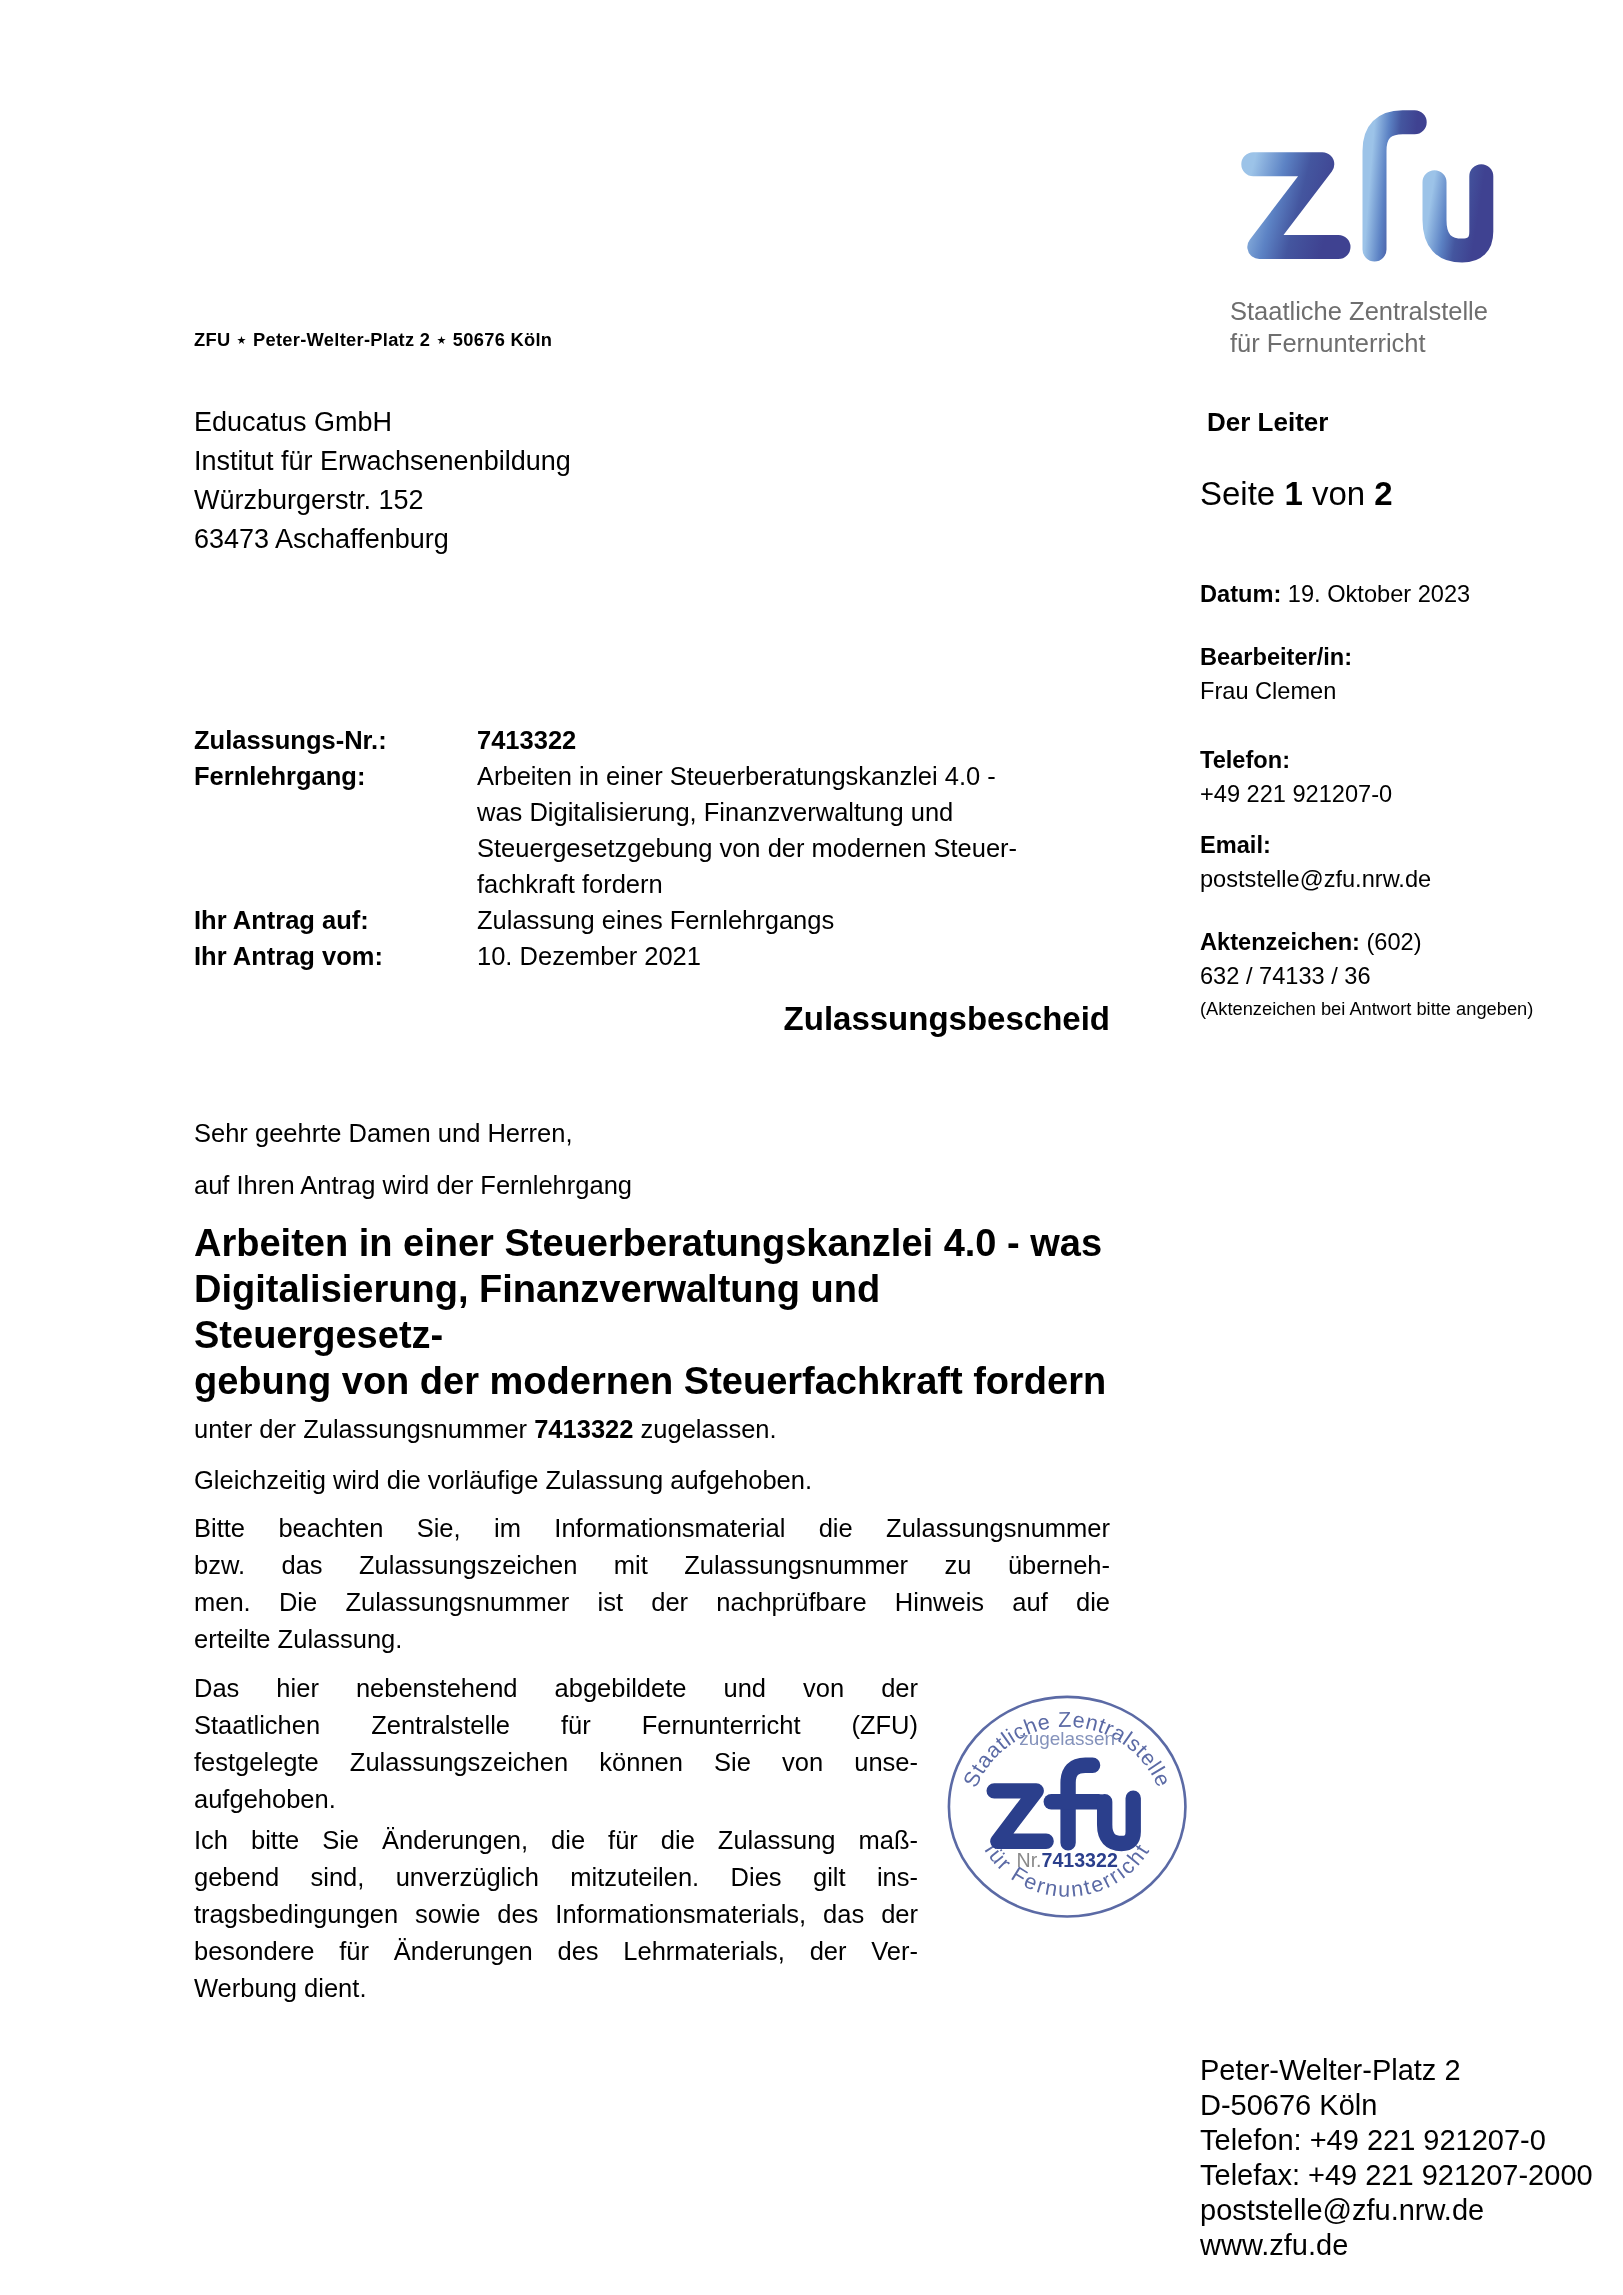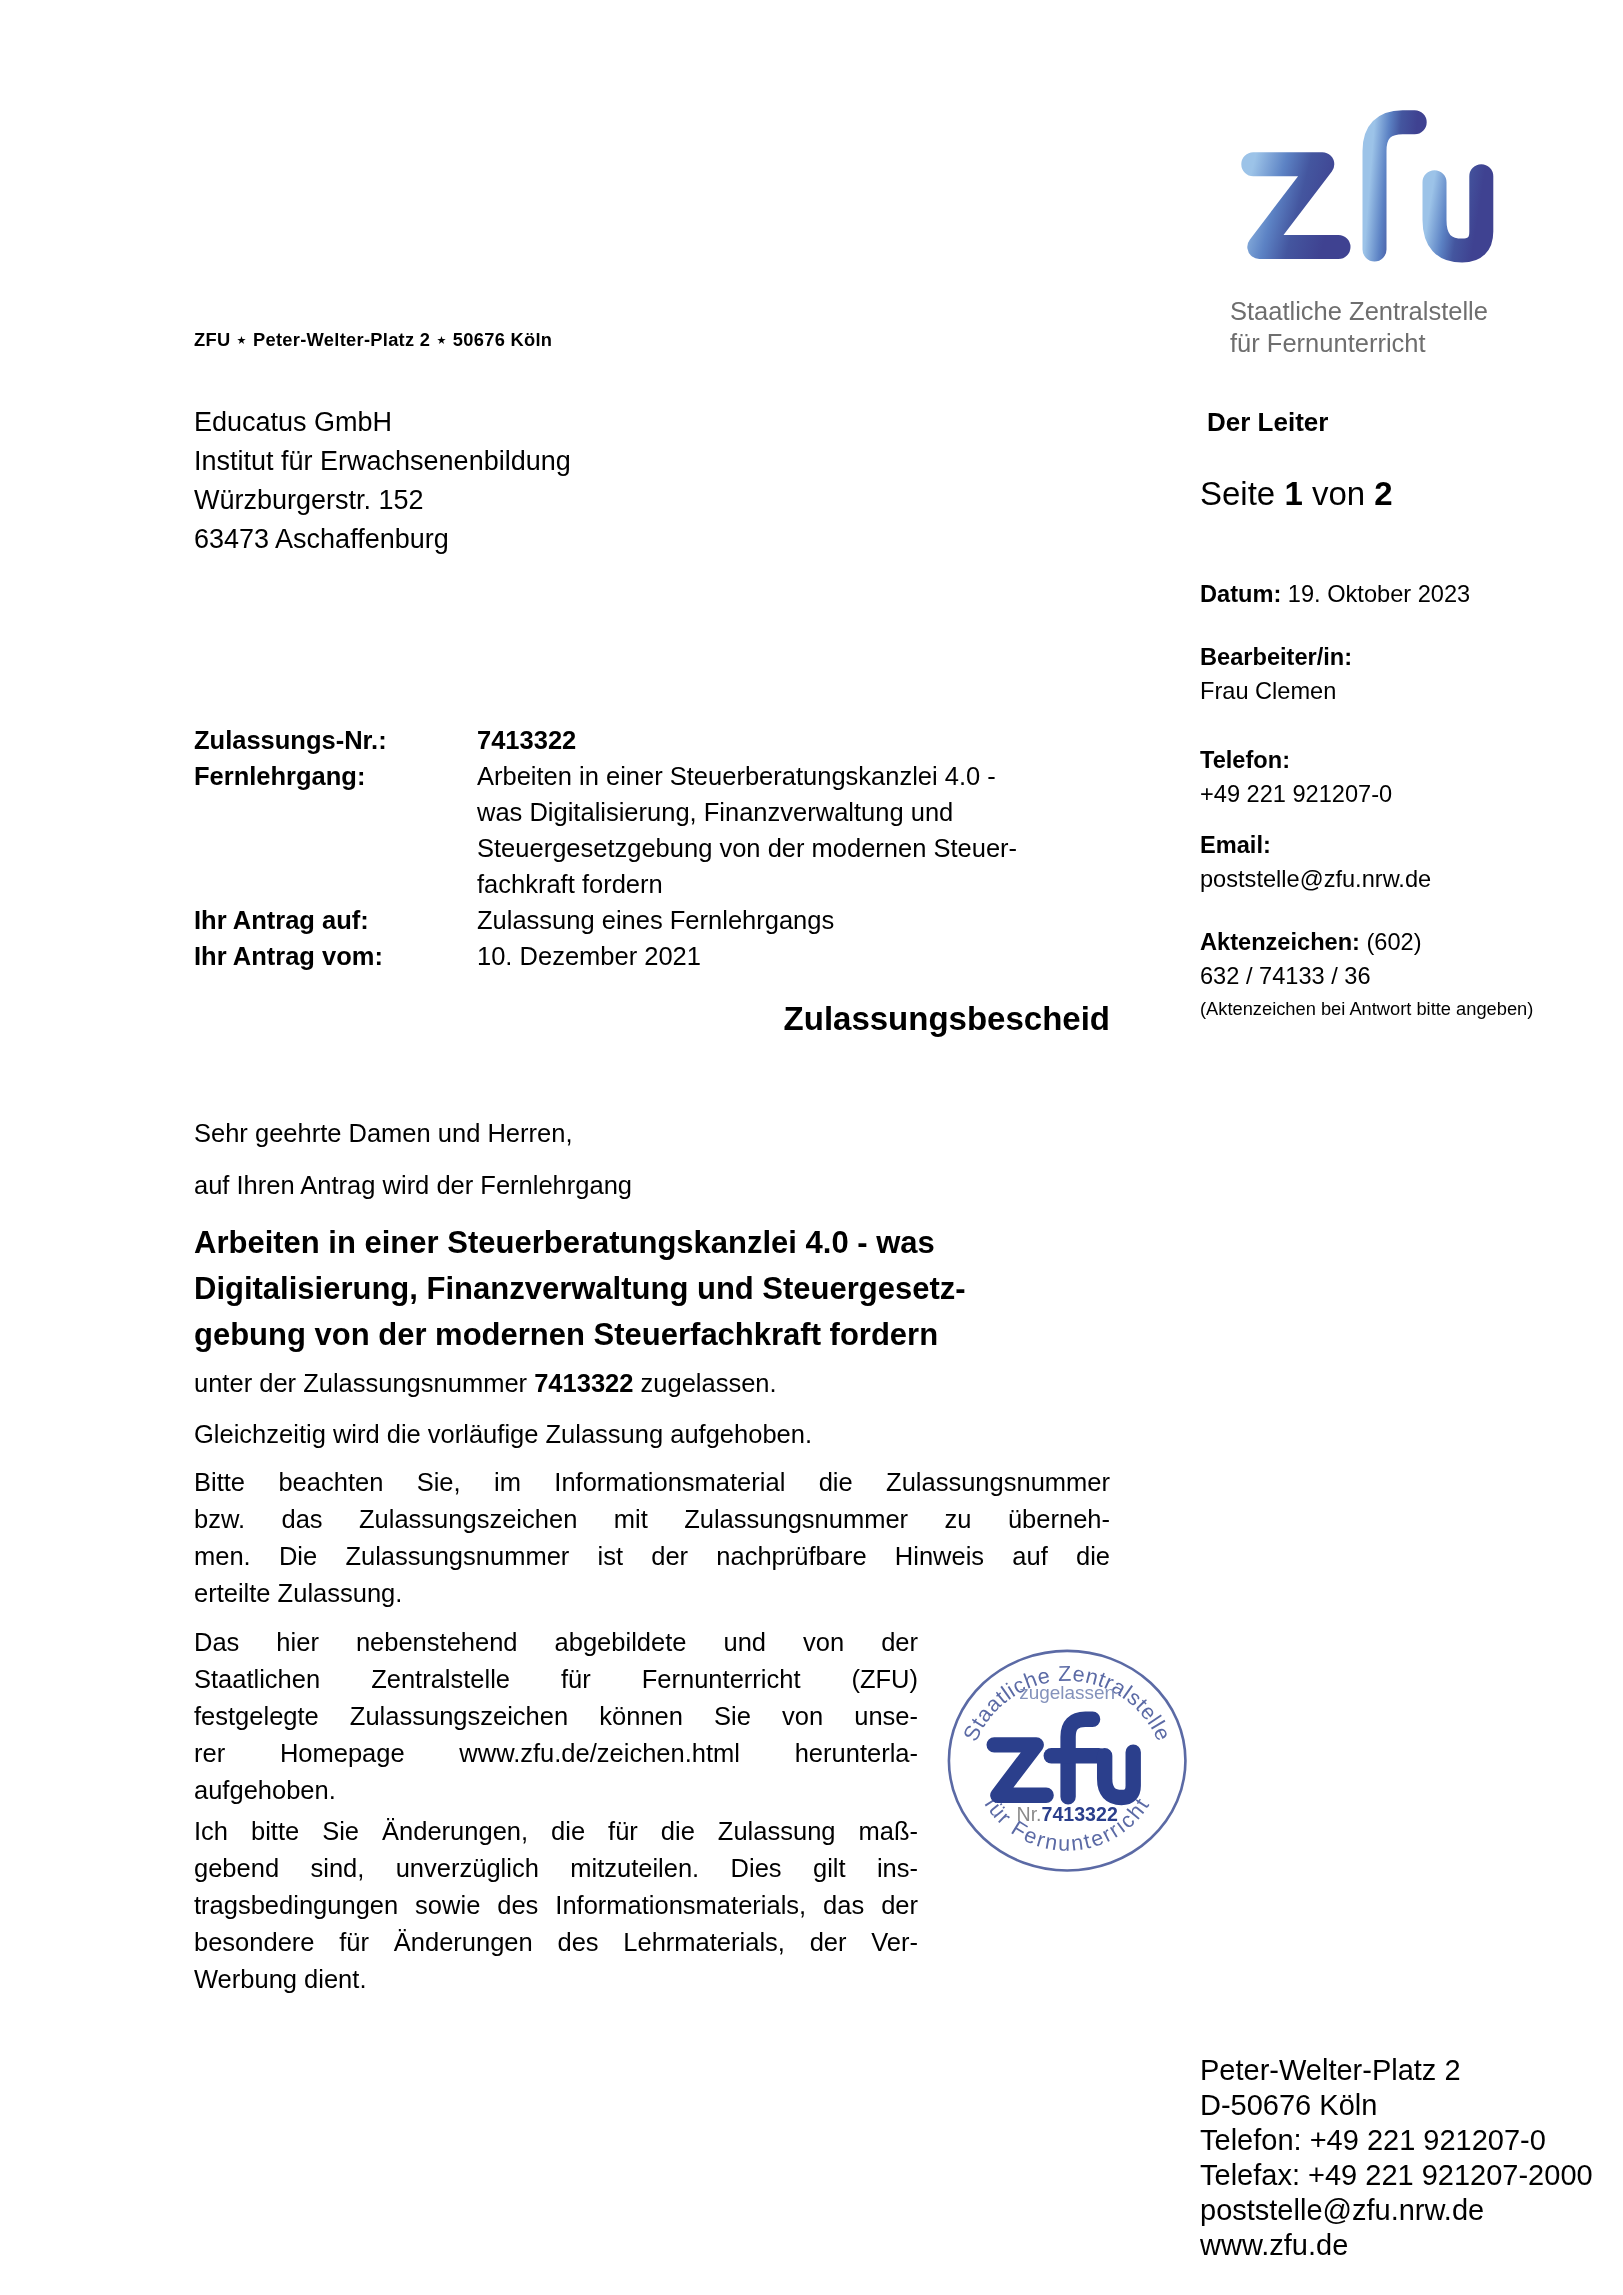--- a/index.html
+++ b/index.html
@@ -32,21 +32,21 @@
   .reference{position:absolute;left:194px;top:722px;width:916px;font-size:25.5px;line-height:36px;}
   .ref-row{display:flex;gap:8px;}
   .ref-label{width:275px;flex:none;font-weight:bold;}
   .ref-value{flex:1;}
   .ref-value.bold{font-weight:bold;}
   
   .main{position:absolute;left:194px;top:999px;width:916px;font-size:25.5px;line-height:37px;}
   .doc-title{font-size:33px;line-height:39px;font-weight:bold;text-align:right;}
   .salutation{margin-top:77px;}
   .intro{margin-top:15px;}
-  .course-title{margin-top:15.7px;font-size:31px;line-height:46px;font-weight:bold;}
+  .course-title{margin-top:15.7px;font-size:38px;line-height:46px;font-weight:bold;}
   .approval{margin-top:7.2px;}
   .plain-line{margin-top:13.7px;}
   .par{margin-top:11.8px;}
   .just .tline{text-align:justify;text-align-last:justify;text-justify:inter-word;}
   .just .tline-last{text-align-last:left;}
   .wrap-zone{margin-top:3.3px;}
   .par-gap{margin-top:3.9px;}
   .seal-float{float:right;width:192px;height:336px;}
   .seal-float svg{display:block;margin-left:27px;margin-top:23.6px;overflow:visible;}
   
@@ -177,21 +177,20 @@
             <path d="M 194 142 H 324"></path>
             <path d="M 340 142 V 205 Q 340 256 386 256 Q 418 256 418 224 V 132"></path>
           </g>
           <text x="187" y="264" text-anchor="middle" font-size="30"><tspan fill="#8a8a8a">Nr.</tspan><tspan fill="#2b3f8c" font-weight="bold">7413322</tspan></text>
         </svg>
       </div>
       <div class="par just">
           <div class="tline">Das hier nebenstehend abgebildete und von der</div>
           <div class="tline">Staatlichen Zentralstelle für Fernunterricht (ZFU)</div>
           <div class="tline">festgelegte Zulassungszeichen können Sie von unse-</div>
-          <div class="tline">rer Homepage www.zfu.de/zeichen.html herunterla-</div>
           <div class="tline tline-last">aufgehoben.</div>
         </div>
       <div class="par just par-gap">
           <div class="tline">Ich bitte Sie Änderungen, die für die Zulassung maß-</div>
           <div class="tline">gebend sind, unverzüglich mitzuteilen. Dies gilt ins-</div>
           <div class="tline">tragsbedingungen sowie des Informationsmaterials, das der</div>
           <div class="tline">besondere für Änderungen des Lehrmaterials, der Ver-</div>
           <div class="tline tline-last">Werbung dient.</div>
         </div>
     </div>

